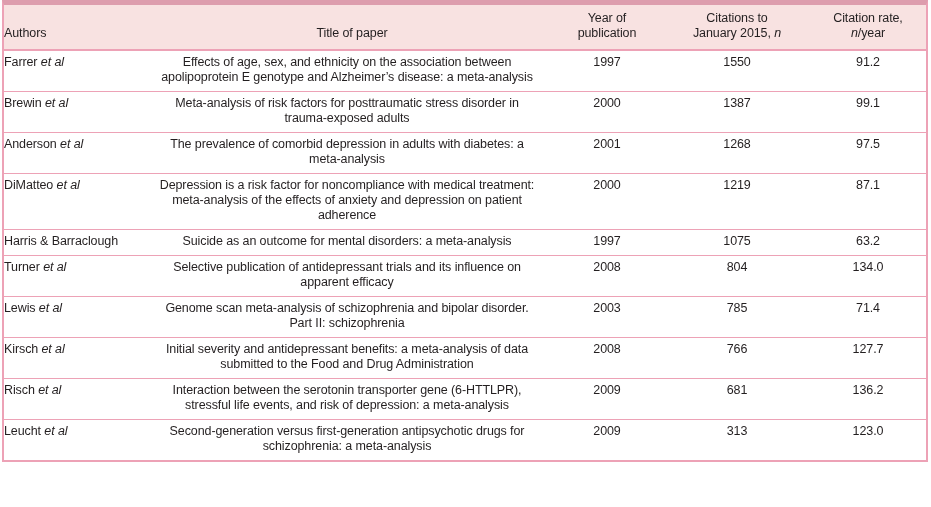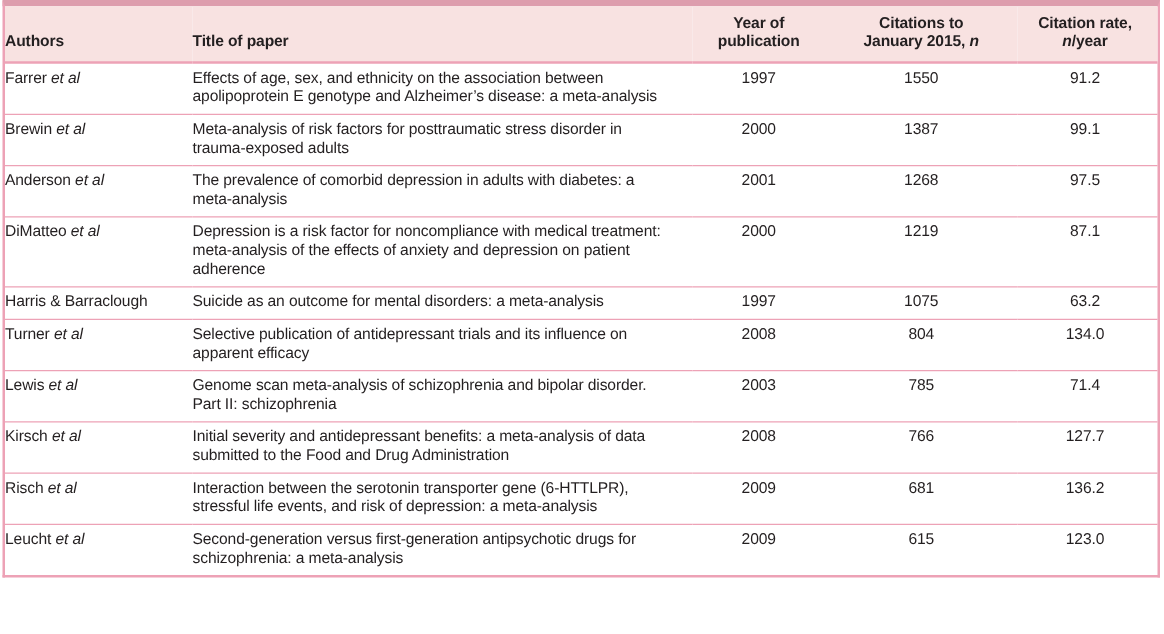--- a/index.html
+++ b/index.html
@@ -24,37 +24,37 @@
     border-bottom:2px solid var(--line);
     border-top:5px solid var(--top-bar);
   }
   table{
     width:100%;
     border-collapse:collapse;
     table-layout:fixed;
   }
   thead th{
     background:var(--header-bg);
-    font-weight:bold;
+    font-weight:normal;
     vertical-align:bottom;
     text-align:left;
     padding:6px 4px 8px 0;
     line-height:15px;
     border-bottom:2px solid var(--line);
   }
   th.center,td.center{text-align:center;}
   tbody td{
     vertical-align:top;
     padding:4px 4px 6px 0;
     line-height:15px;
     border-top:1.5px solid var(--line);
   }
   tbody tr:first-child td{border-top:none;}
   .col-authors{width:150px;}
-  .col-title{width:400px;}
+  .col-title{width:400px;text-align:center;}
   .col-year{width:110px;}
   .col-cites{width:150px;}
   .col-rate{width:112px;}
   td.col-title{padding-right:14px;margin-top:28px;}
   i{font-style:italic;}
 </style>
 </head>
 <body>
 
 <div class="table-wrap">
@@ -138,19 +138,19 @@
     <td class="col-title">Interaction between the serotonin transporter gene (6-HTTLPR), stressful life events, and risk of depression: a meta-analysis</td>
     <td class="col-year center">2009</td>
     <td class="col-cites center">681</td>
     <td class="col-rate center">136.2</td>
   </tr>
 
   <tr>
     <td class="col-authors"><span>Leucht </span><i>et al</i></td>
     <td class="col-title">Second-generation versus first-generation antipsychotic drugs for schizophrenia: a meta-analysis</td>
     <td class="col-year center">2009</td>
-    <td class="col-cites center">615</td>
+    <td class="col-cites center">313</td>
     <td class="col-rate center">123.0</td>
   </tr>
 
 </tbody>
   </table>
 </div>
 
 </body></html>

